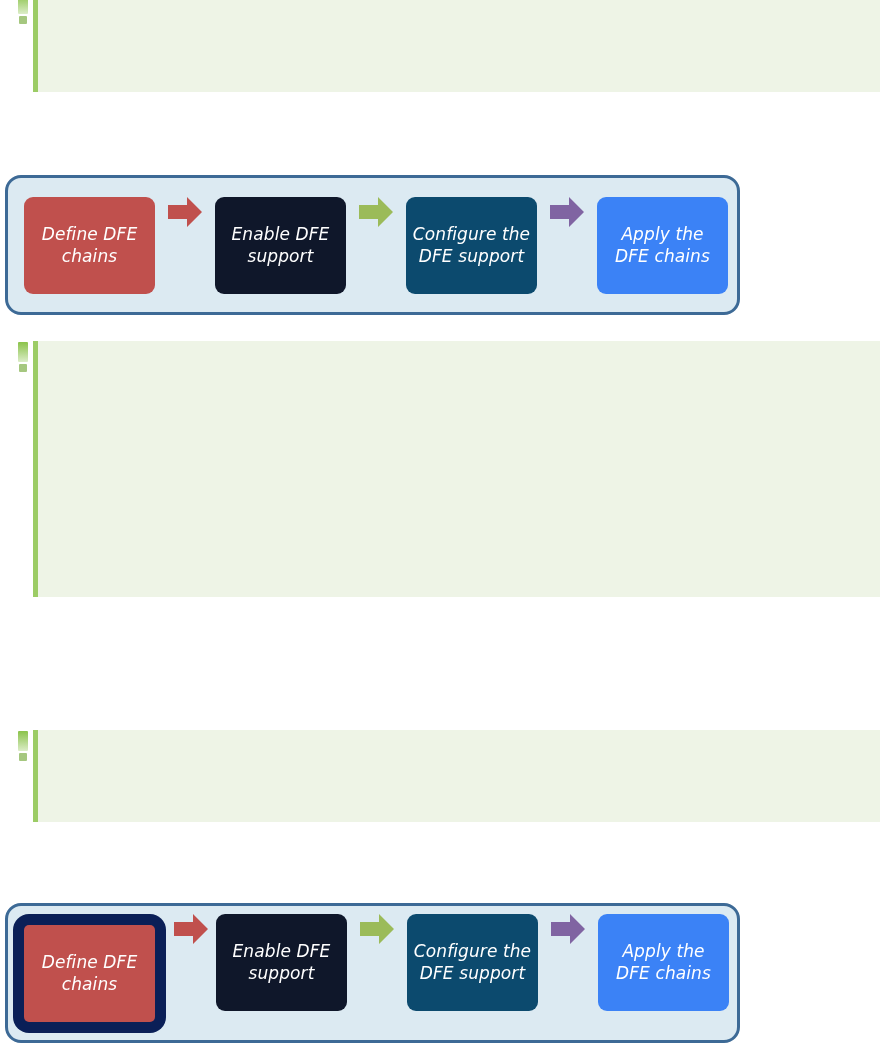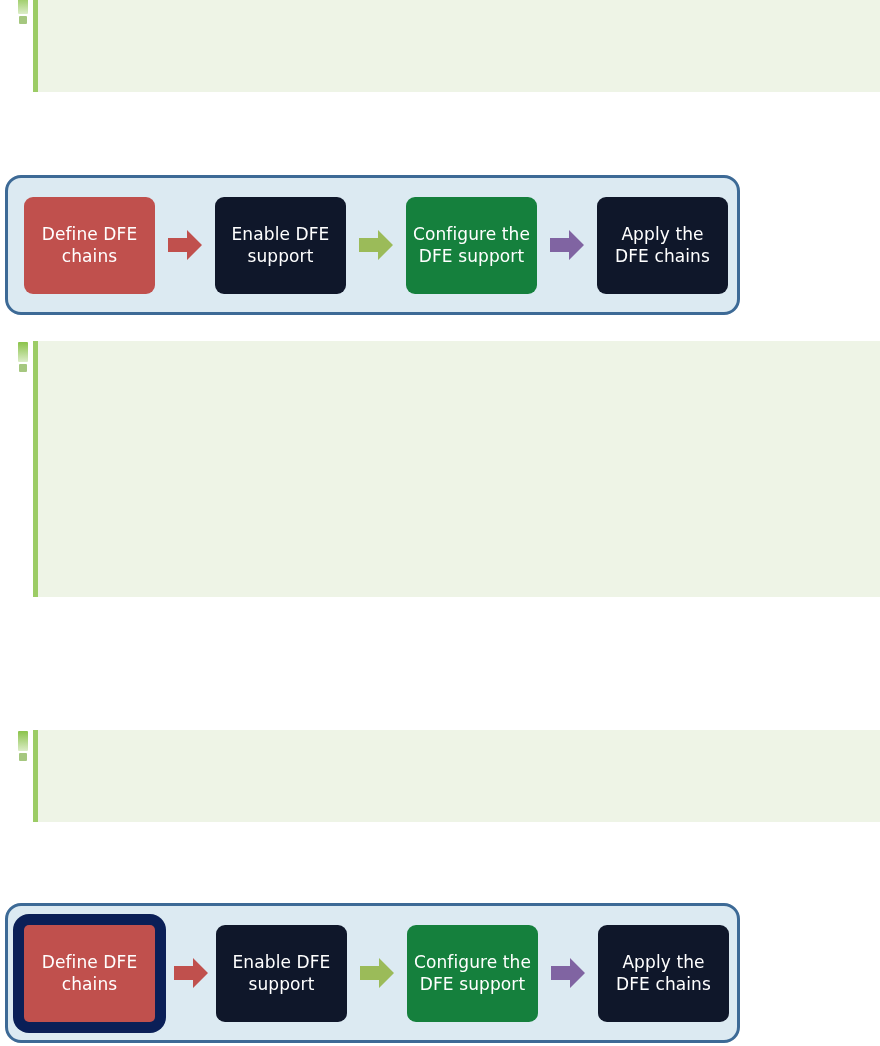--- a/index.html
+++ b/index.html
@@ -63,44 +63,45 @@
     position: absolute;
     box-sizing: border-box;
     background: #dceaf2;
     border: 3px solid #3d6a96;
     border-radius: 16px;
     display: flex;
     align-items: center;
   }
   .flow-inner {
     display: flex;
-    align-items: center;
+    align-items: flex-start;
     padding-left: 16px;
+    font-style: italic;
   }
 
   .flow-box {
     box-sizing: border-box;
     width: 131px;
     height: 97px;
     border-radius: 9px;
     display: flex;
     align-items: center;
     justify-content: center;
     text-align: center;
     color: #ffffff;
     font-size: 17px;
     line-height: 22px;
     letter-spacing: 0.1px;
     padding: 2px 6px;
   }
 
   .box-red    { background: #c0504d; }
   .box-green  { background: #0f172a; }
-  .box-purple { background: #15803d; }
-  .box-teal   { background: #0f172a; }
+  .box-purple { background: #0c4a6e; }
+  .box-teal   { background: #3b82f6; }
 
   
   .sel-wrap {
     box-sizing: border-box;
     padding: 11px;
     border-radius: 16px;
     background: #0a1f57;
     display: inline-flex;
   }
   .sel-wrap .flow-box { border-radius: 5px; }

